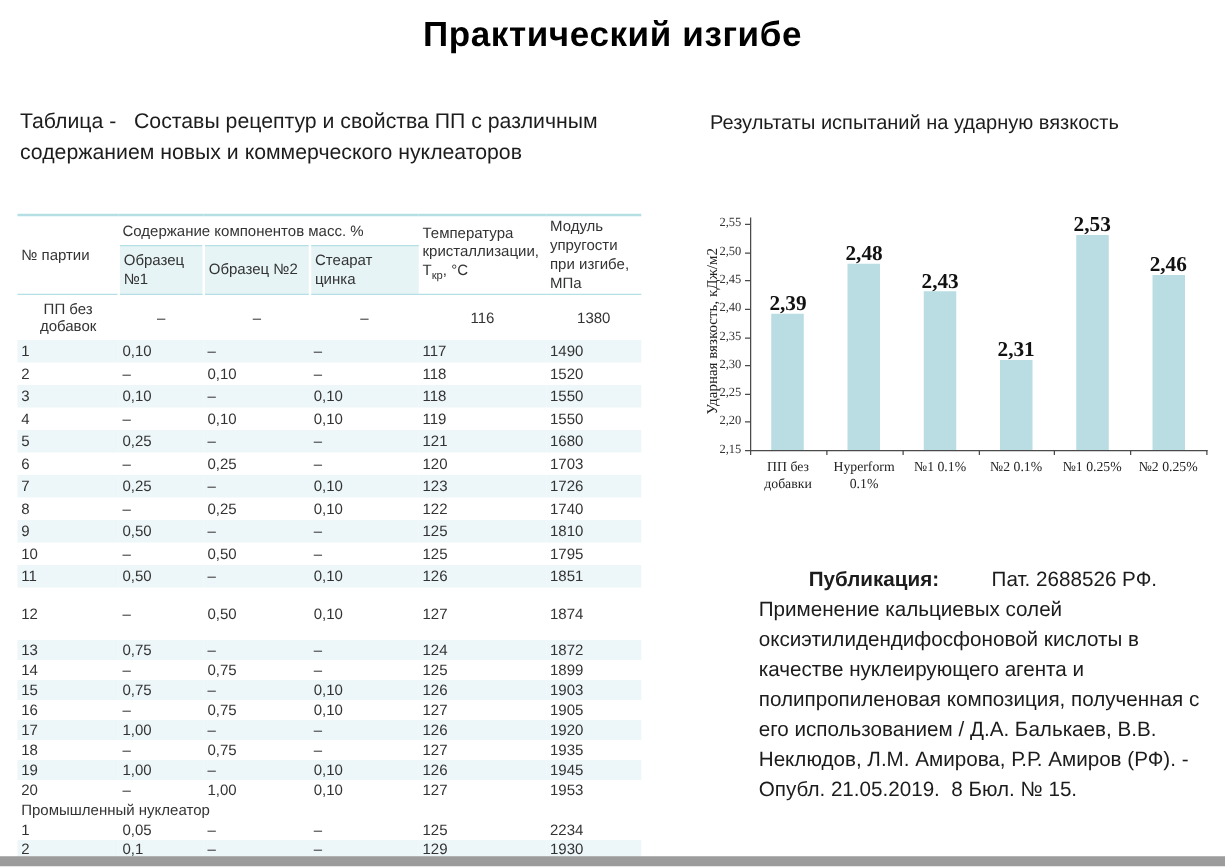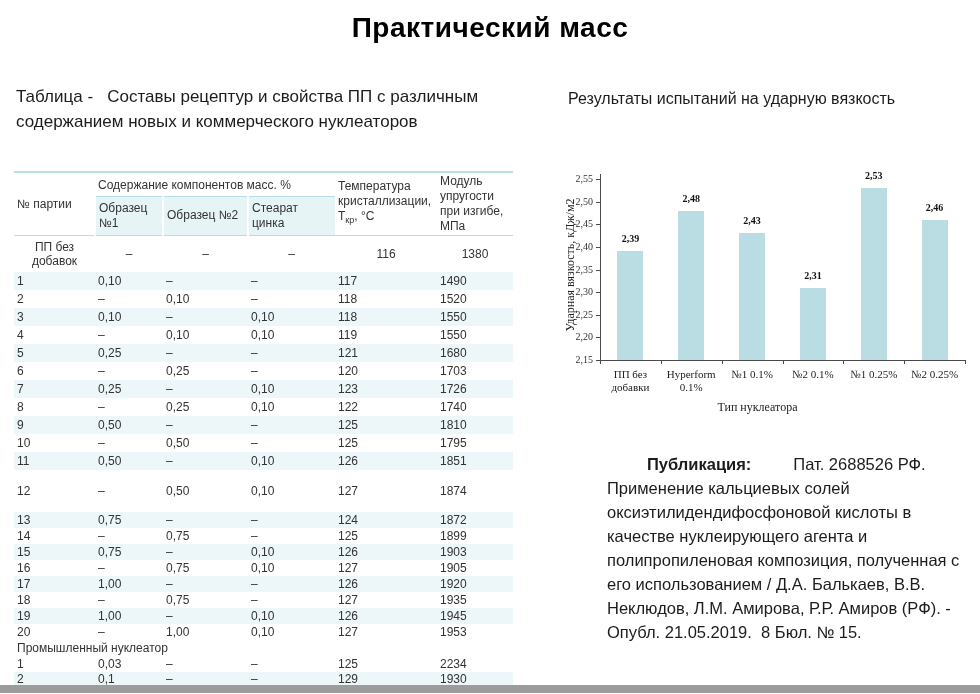--- a/index.html
+++ b/index.html
@@ -63,21 +63,21 @@
   .chart .axis{position:absolute;background:#4a4a4a;}
   .chart .vaxis{width:1px;}
   .chart .haxis{height:1px;}
   .chart .ytick-mark{position:absolute;height:1px;width:4px;background:#4a4a4a;}
   .chart .xtick-mark{position:absolute;width:1px;height:4px;background:#4a4a4a;}
   .chart .ytick-label{
     position:absolute;font-size:10px;color:#333;text-align:right;
   }
   .chart .bar{position:absolute;background:var(--bar);}
   .chart .bar-value{
-    position:absolute;font-size:10px;font-weight:bold;color:#111;
+    position:absolute;font-size:17px;font-weight:bold;color:#111;
     text-align:center;
   }
   .chart .cat-label{
     position:absolute;font-size:11px;color:#222;text-align:center;
     line-height:13px;white-space:pre-line;
   }
   .chart .x-label{
     position:absolute;font-size:12px;color:#222;text-align:center;
   }
   .chart .y-label{
@@ -92,21 +92,21 @@
   .publication b{font-weight:bold;margin-left:40px;}
   .pub-gap{display:inline-block;width:42px;}
   .footer-bar{
     position:absolute;left:0;top:685px;width:980px;height:8px;
     background:var(--footer);
   }
 </style>
 </head>
 <body>
 
-<div class="slide-title">Практический масс</div>
+<div class="slide-title">Практический изгибе</div>
 
 <div class="table-caption">Таблица -&nbsp;&nbsp; Составы рецептур и свойства ПП с различным содержанием новых и коммерческого нуклеаторов</div>
 
 <table class="comp-table">
   <colgroup>
     <col style="width:81px">
       <col style="width:68px">
       <col style="width:85px">
     <col style="width:87px">
       <col style="width:102px">
@@ -295,21 +295,21 @@
         <td>1,00</td>
         <td>0,10</td>
         <td>127</td>
         <td>1953</td>
       </tr>
       <tr class="section-row">
         <td colspan="6">Промышленный нуклеатор</td>
       </tr>
       <tr>
         <td>1</td>
-        <td>0,03</td>
+        <td>0,05</td>
         <td>–</td>
         <td>–</td>
         <td>125</td>
         <td>2234</td>
       </tr>
       <tr>
         <td>2</td>
         <td>0,1</td>
         <td>–</td>
         <td>–</td>
@@ -363,19 +363,18 @@
     <div class="bar" style="left: 361.583px; top: 55.725px; width: 26px; height: 140.275px;"></div>
     <div class="bar-value" style="left: 344.583px; width: 60px; top: 37.725px;">2,46</div>
     <div class="cat-label" style="left: 344.167px; width: 60.8333px; top: 204px;">№2 0.25%</div>
     <div class="xtick-mark" style="left: 40px; top: 196px;"></div>
     <div class="xtick-mark" style="left: 100.833px; top: 196px;"></div>
     <div class="xtick-mark" style="left: 161.667px; top: 196px;"></div>
     <div class="xtick-mark" style="left: 222.5px; top: 196px;"></div>
     <div class="xtick-mark" style="left: 283.333px; top: 196px;"></div>
     <div class="xtick-mark" style="left: 344.167px; top: 196px;"></div>
     <div class="xtick-mark" style="left: 405px; top: 196px;"></div>
-    <div class="x-label" style="left: 40px; width: 315px; top: 236px;">Тип нуклеатора</div>
     <div class="y-label" style="left: 10px; top: 100.5px;">Ударная вязкость, кДж/м2</div>
   </div>
 
 <p class="publication"><b>Публикация:</b><span class="pub-gap"></span><span>Пат. 2688526 РФ. Применение кальциевых солей оксиэтилидендифосфоновой кислоты в качестве нуклеирующего агента и полипропиленовая композиция, полученная с его использованием / Д.А. Балькаев, В.В. Неклюдов, Л.М. Амирова, Р.Р. Амиров (РФ). - Опубл. 21.05.2019. &nbsp;8 Бюл. № 15.</span></p>
 
 <div class="footer-bar"></div>
 
 </body></html>

